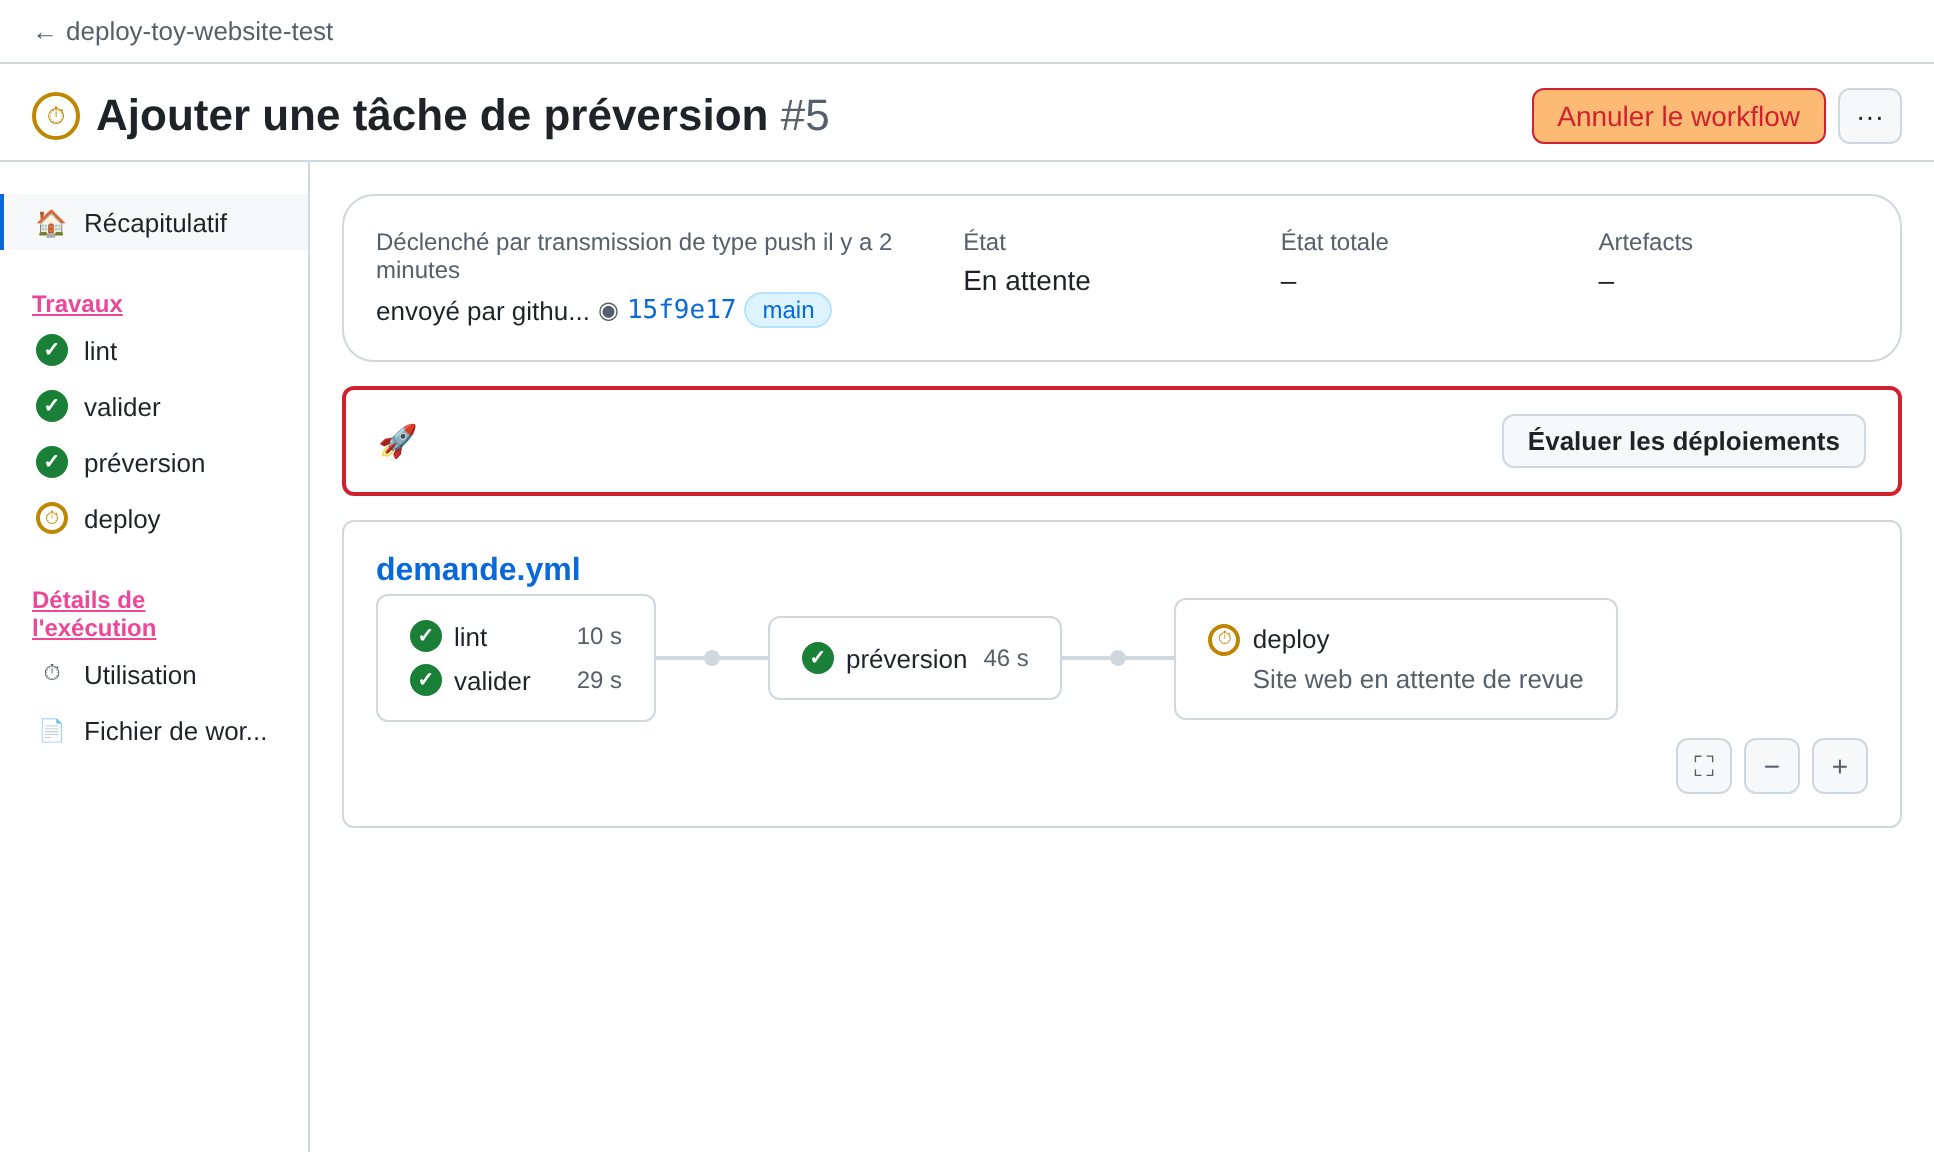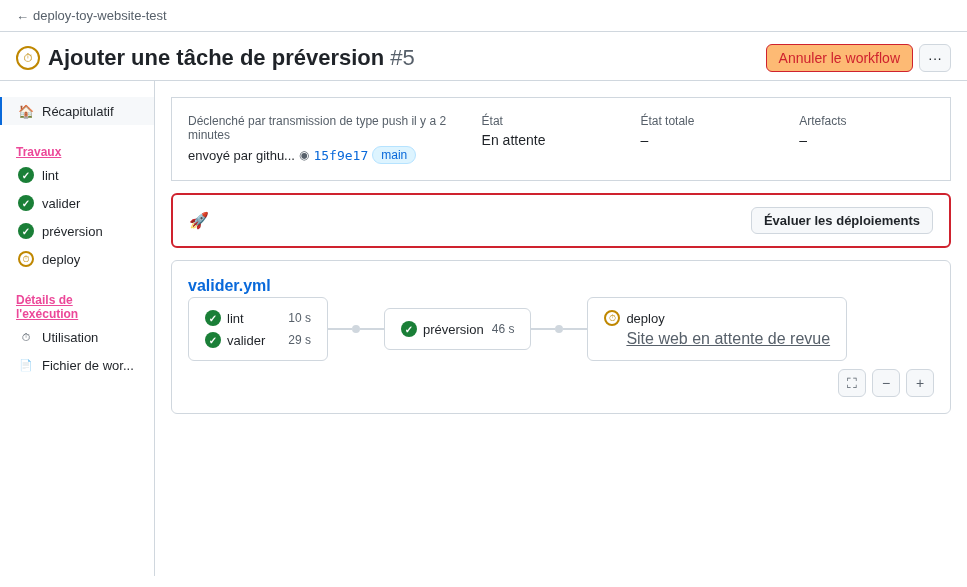--- a/index.html
+++ b/index.html
@@ -161,21 +161,21 @@
     
     .content-area {
       flex: 1;
       overflow-y: auto;
       padding: 16px;
     }
 
     
     .info-card {
       border: 1px solid #d0d7de;
-      border-radius: 0;
+      border-radius: 16px;
       padding: 16px;
       margin-bottom: 12px;
       display: flex;
       gap: 24px;
       align-items: flex-start;
     }
     .info-col {
       display: flex;
       flex-direction: column;
       gap: 4px;
@@ -327,24 +327,23 @@
     }
     .deploy-title {
       display: flex;
       align-items: center;
       gap: 6px;
       font-size: 13px;
       font-weight: 500;
       margin-bottom: 4px;
     }
     .deploy-subtitle {
-      font-size: 16px;
+      font-size: 13px;
       color: #57606a;
       padding-left: 22px;
-      text-decoration: underline;
     }
 
     
     .diagram-controls {
       display: flex;
       justify-content: flex-end;
       gap: 6px;
       padding: 8px 0 0 0;
     }
     .ctrl-btn {
@@ -463,21 +462,21 @@
     </div>
 
     <div class="notification-banner">
       <div class="notification-text">
         <span class="rocket-icon">🚀</span>
       </div>
       <button class="btn-evaluate">Évaluer les déploiements</button>
     </div>
 
     <div class="workflow-card">
-      <div class="workflow-title">valider.yml</div>
+      <div class="workflow-title">demande.yml</div>
 
       <div class="diagram">
 
         <div class="job-box">
           <div class="job-row">
             <div class="job-name">
               <span class="icon-check"></span>
               <span>lint</span>
             </div>
             <span class="job-time">10 s</span>

